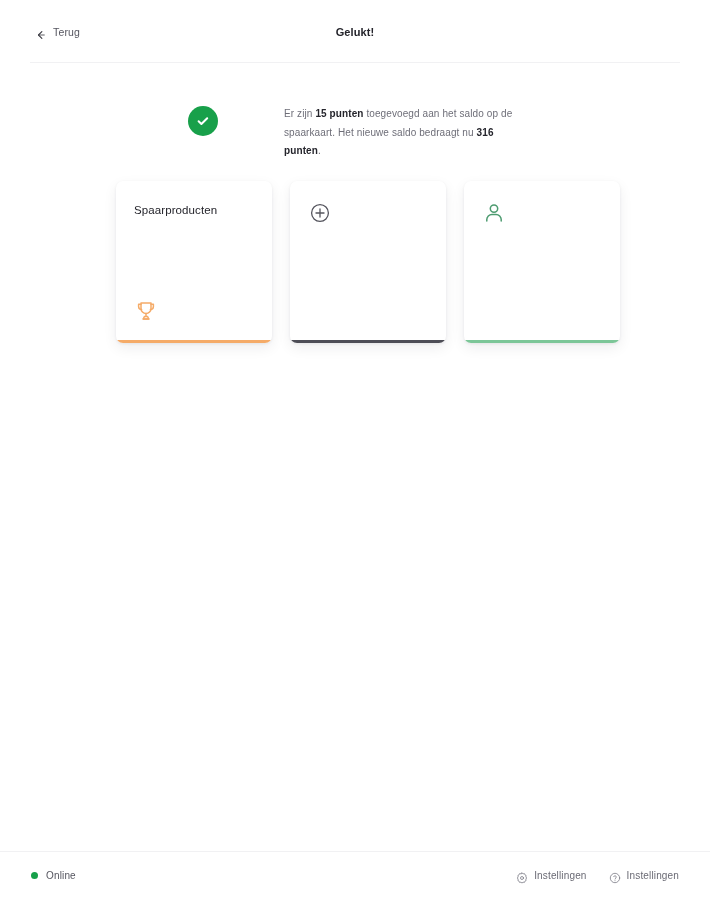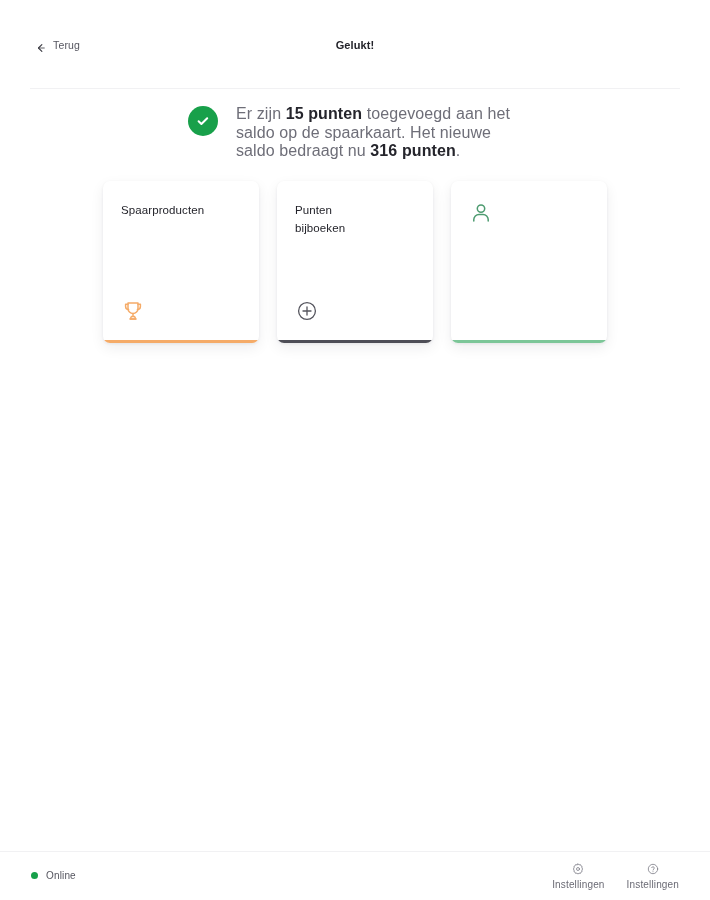--- a/index.html
+++ b/index.html
@@ -13,21 +13,21 @@
     font-family: "Liberation Sans", sans-serif;
     background: #ffffff;
     color: #2b2b31;
     position: relative;
     overflow: hidden;
   }
 
   
   .header {
     position: relative;
-    height: 89px;
+    height: 63px;
     display: flex;
     align-items: center;
     background: #ffffff;
   }
 
   .back-button {
     position: absolute;
     left: 33px;
     top: 50%;
     transform: translateY(-50%);
@@ -96,36 +96,37 @@
   }
 
   .check-icon {
     width: 16px;
     height: 16px;
     display: block;
     color: #ffffff;
   }
 
   .message-text {
-    font-size: 16px;
+    font-size: 10px;
     line-height: 18.6px;
     color: #6e6e78;
     letter-spacing: 0.1px;
     max-width: 292px;
+    margin-left: 48px;
   }
 
   .message-text b {
     color: #25252c;
     font-weight: bold;
   }
 
   
   .cards {
     position: absolute;
-    left: 103px;
+    left: 116px;
     top: 181px;
     display: flex;
     gap: 18px;
   }
 
   .card {
     position: relative;
     width: 156px;
     height: 162px;
     background: #ffffff;
@@ -219,21 +220,20 @@
     display: flex;
     align-items: center;
     gap: 22px;
   }
 
   .footer-action {
     display: flex;
     align-items: center;
     gap: 6px;
     cursor: pointer;
-    flex-direction: column;
   }
 
   .footer-action-icon {
     width: 12px;
     height: 12px;
     display: block;
     color: #7c7c86;
   }
 
   .footer-action-label {
@@ -286,22 +286,20 @@
         <path d="M17 5.2 h2.4 v2.2 a3 3 0 0 1 -3 3"></path>
         <path d="M12 14.6 V17.6"></path>
         <path d="M9.2 20 h5.6"></path>
         <path d="M10.4 17.6 h3.2 l1.2 2.4 h-5.6 Z"></path>
       </svg>
     </span>
     <div class="card-accent accent-orange"></div>
   </div>
 
   <div class="card">
-    <div class="card-title">Punten
-bijboeken</div>
     <span class="card-icon icon-gray">
       <svg viewBox="0 0 24 24" fill="none" stroke="currentColor" stroke-width="1.3" stroke-linecap="round" stroke-linejoin="round" width="24" height="24">
         <circle cx="12" cy="12" r="8.4"></circle>
         <path d="M12 8 V16"></path>
         <path d="M8 12 H16"></path>
       </svg>
     </span>
     <div class="card-accent accent-dark"></div>
   </div>
 

